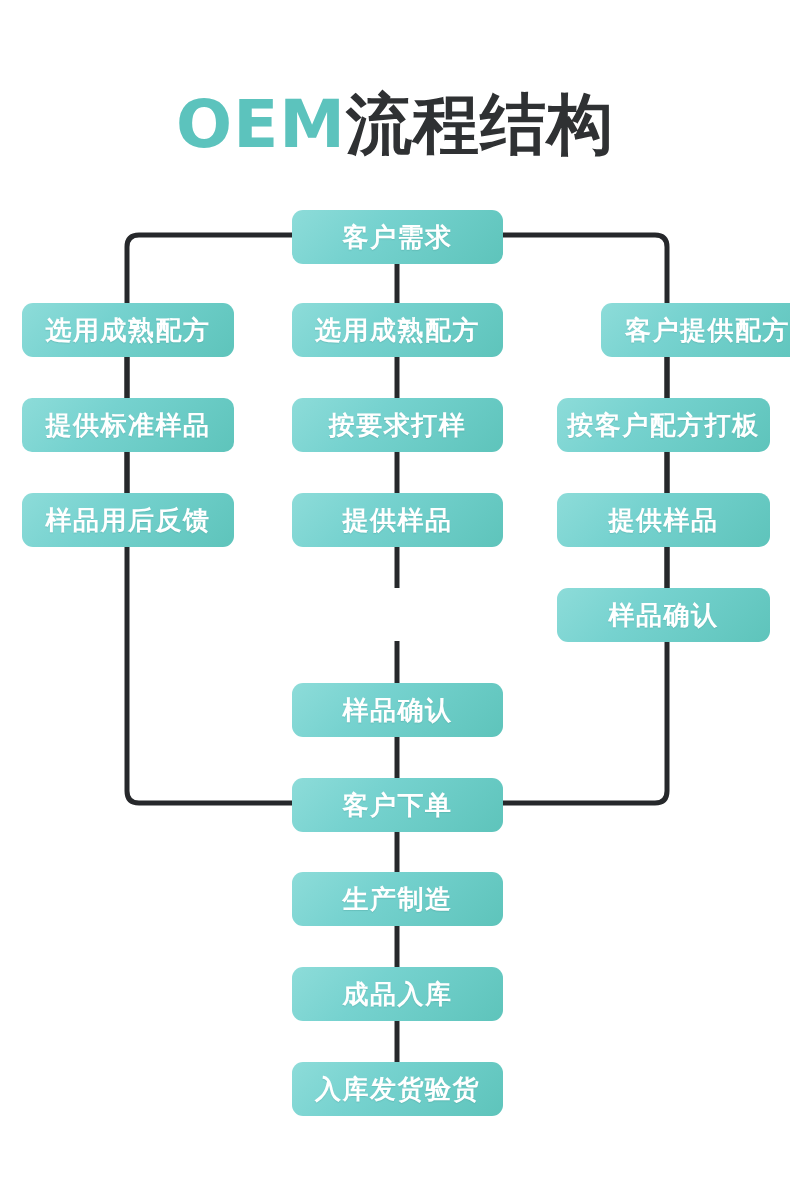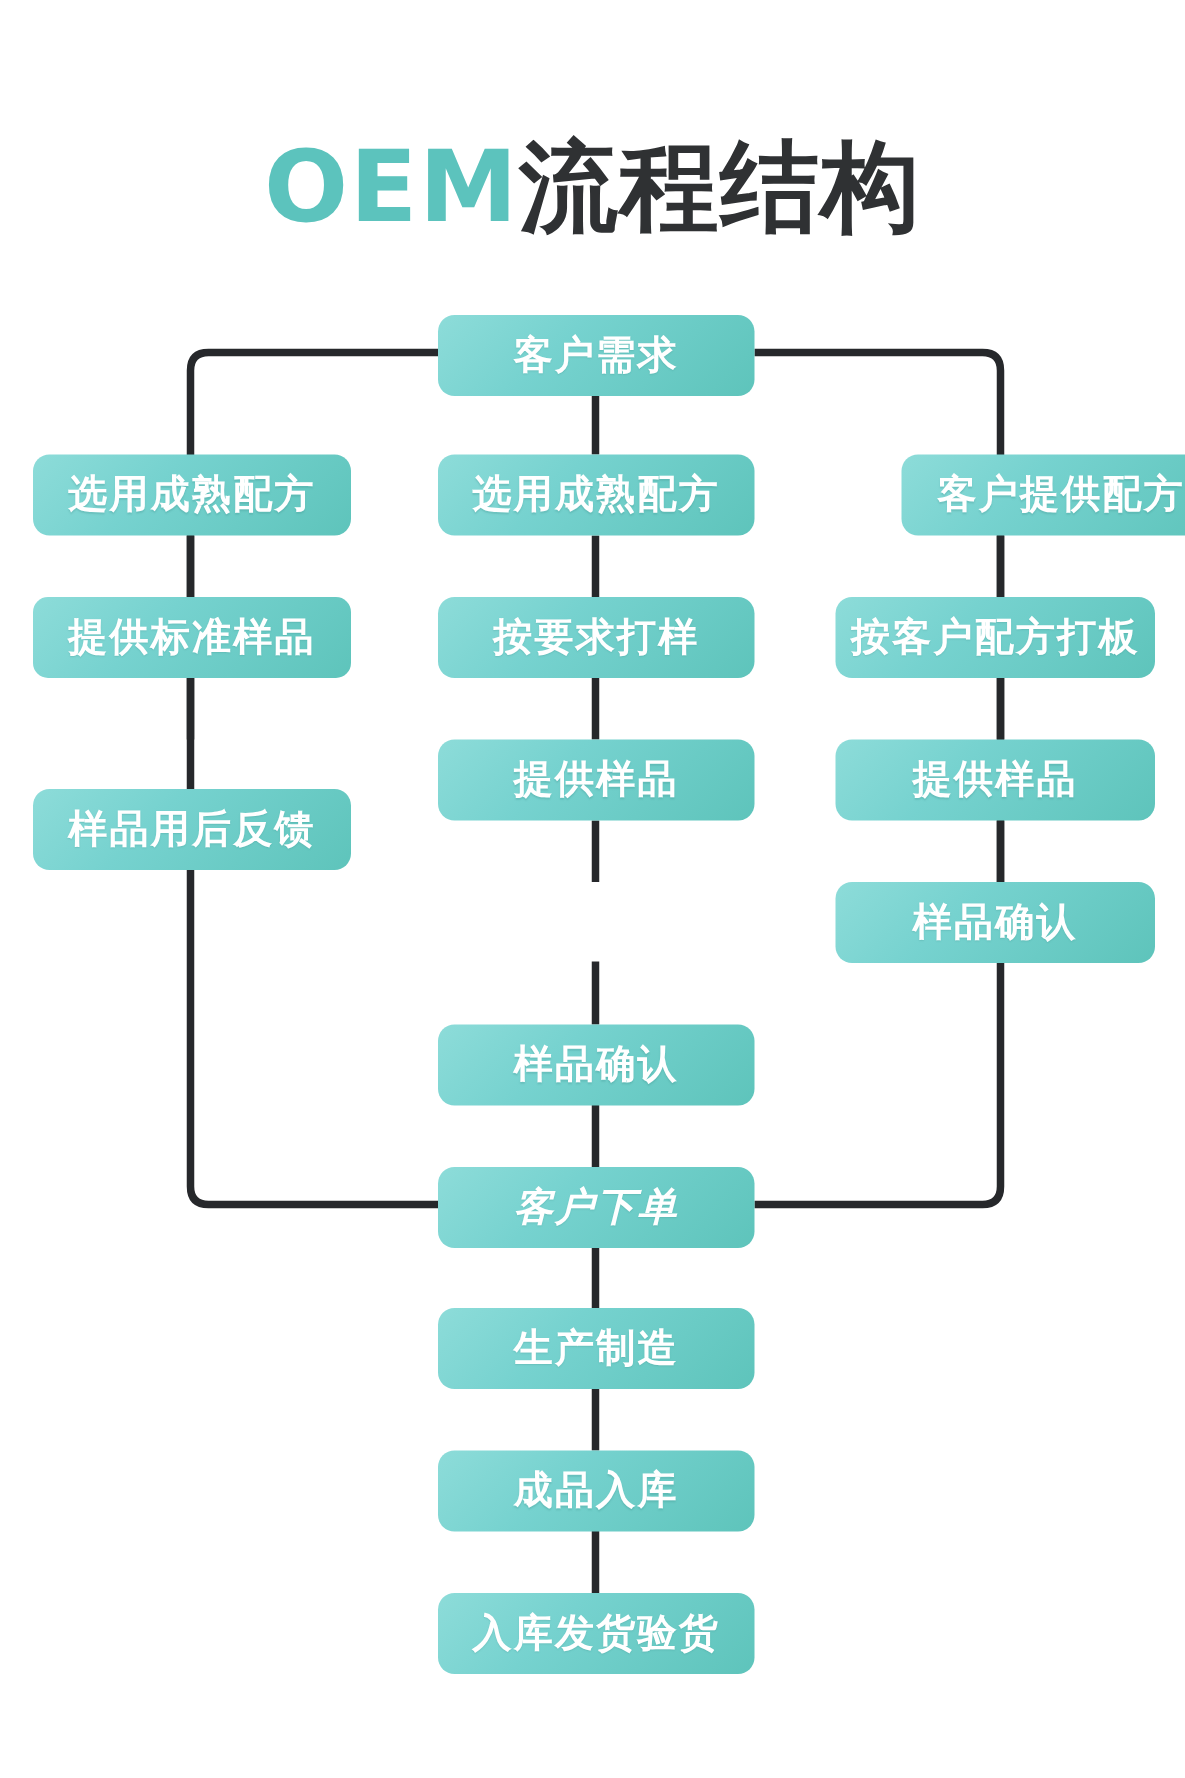--- a/index.html
+++ b/index.html
@@ -112,31 +112,31 @@
 
     <line x1="667" y1="357" x2="667" y2="398"></line>
     <line x1="667" y1="452" x2="667" y2="493"></line>
     <line x1="667" y1="547" x2="667" y2="588"></line>
   </svg>
 
   <div class="node col-mid h-box" style="top:210px;">客户需求</div>
 
   <div class="node col-left h-box" style="top:303px;">选用成熟配方</div>
   <div class="node col-left h-box" style="top:398px;border-radius:10px;">提供标准样品</div>
-  <div class="node col-left h-box" style="top:493px;margin-top:33px;">样品用后反馈</div>
+  <div class="node col-left h-box" style="top:493px;">样品用后反馈</div>
 
   <div class="node col-mid h-box" style="top:303px;">选用成熟配方</div>
   <div class="node col-mid h-box" style="top:398px;">按要求打样</div>
   <div class="node col-mid h-box" style="top:493px;">提供样品</div>
   <div class="node col-mid h-box" style="top:683px;">样品确认</div>
 
   <div class="node col-right h-box" style="top:303px;margin-left:44px;">客户提供配方</div>
   <div class="node col-right h-box" style="top:398px;">按客户配方打板</div>
   <div class="node col-right h-box" style="top:493px;">提供样品</div>
   <div class="node col-right h-box" style="top:588px;">样品确认</div>
 
-  <div class="node col-mid h-box" style="top:778px;font-style:italic;">客户下单</div>
+  <div class="node col-mid h-box" style="top:778px;">客户下单</div>
 
   <div class="node col-mid h-box" style="top:967px;">成品入库</div>
   <div class="node col-mid h-box" style="top:872px;">生产制造</div>
   <div class="node col-mid h-box" style="top:1062px;">入库发货验货</div>
 
 </div>
 
 </body></html>

